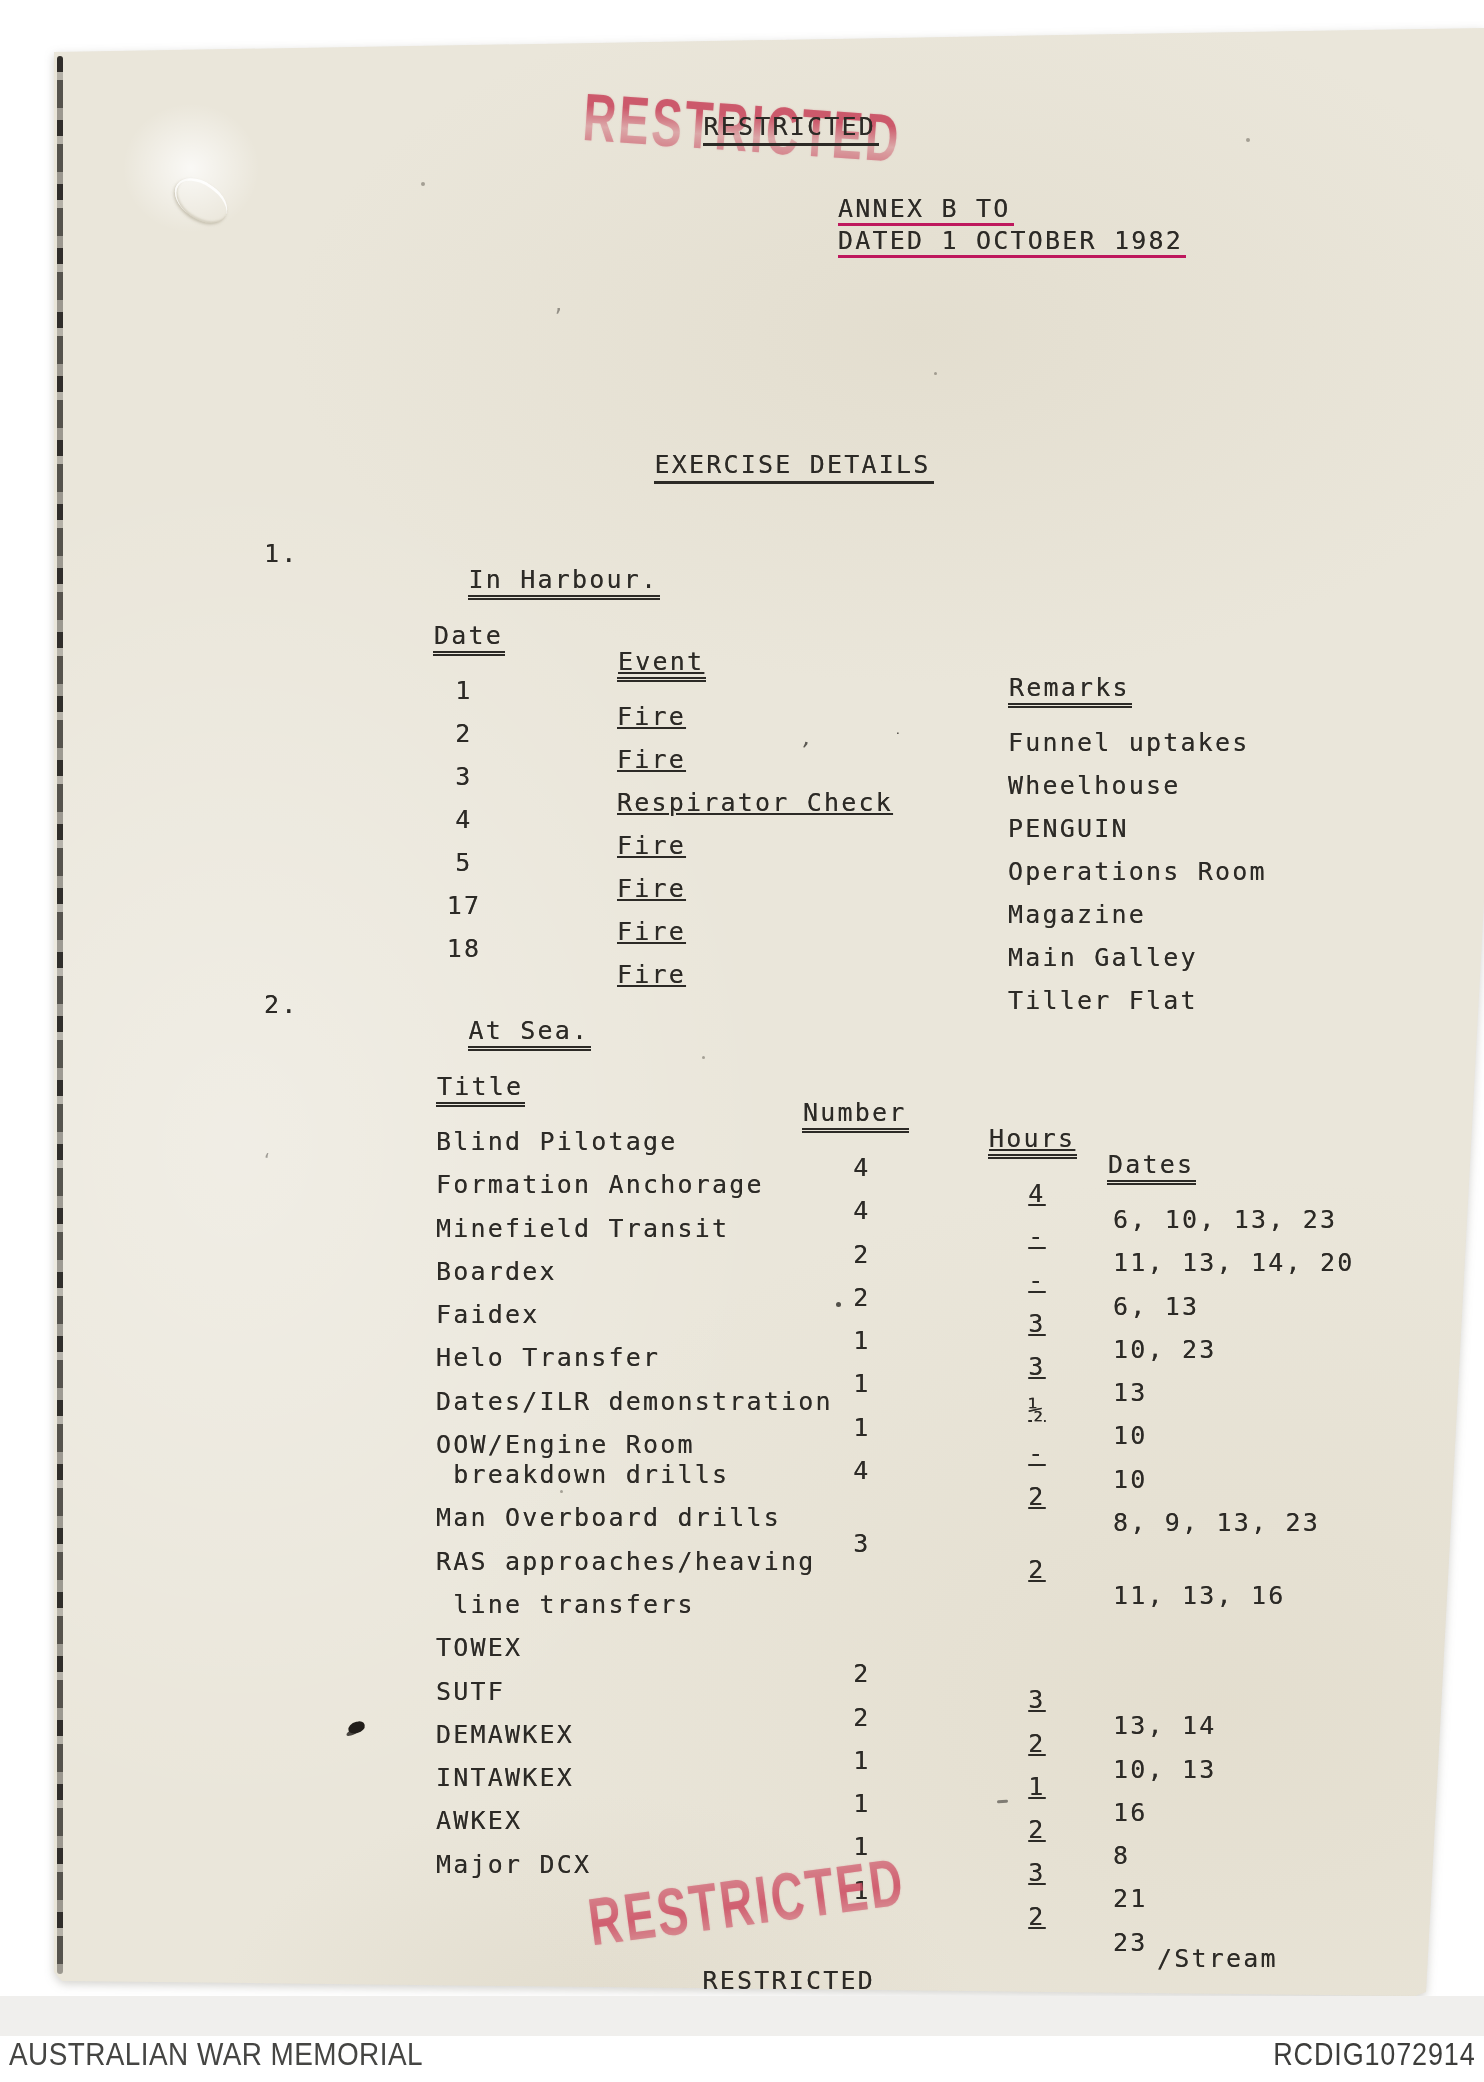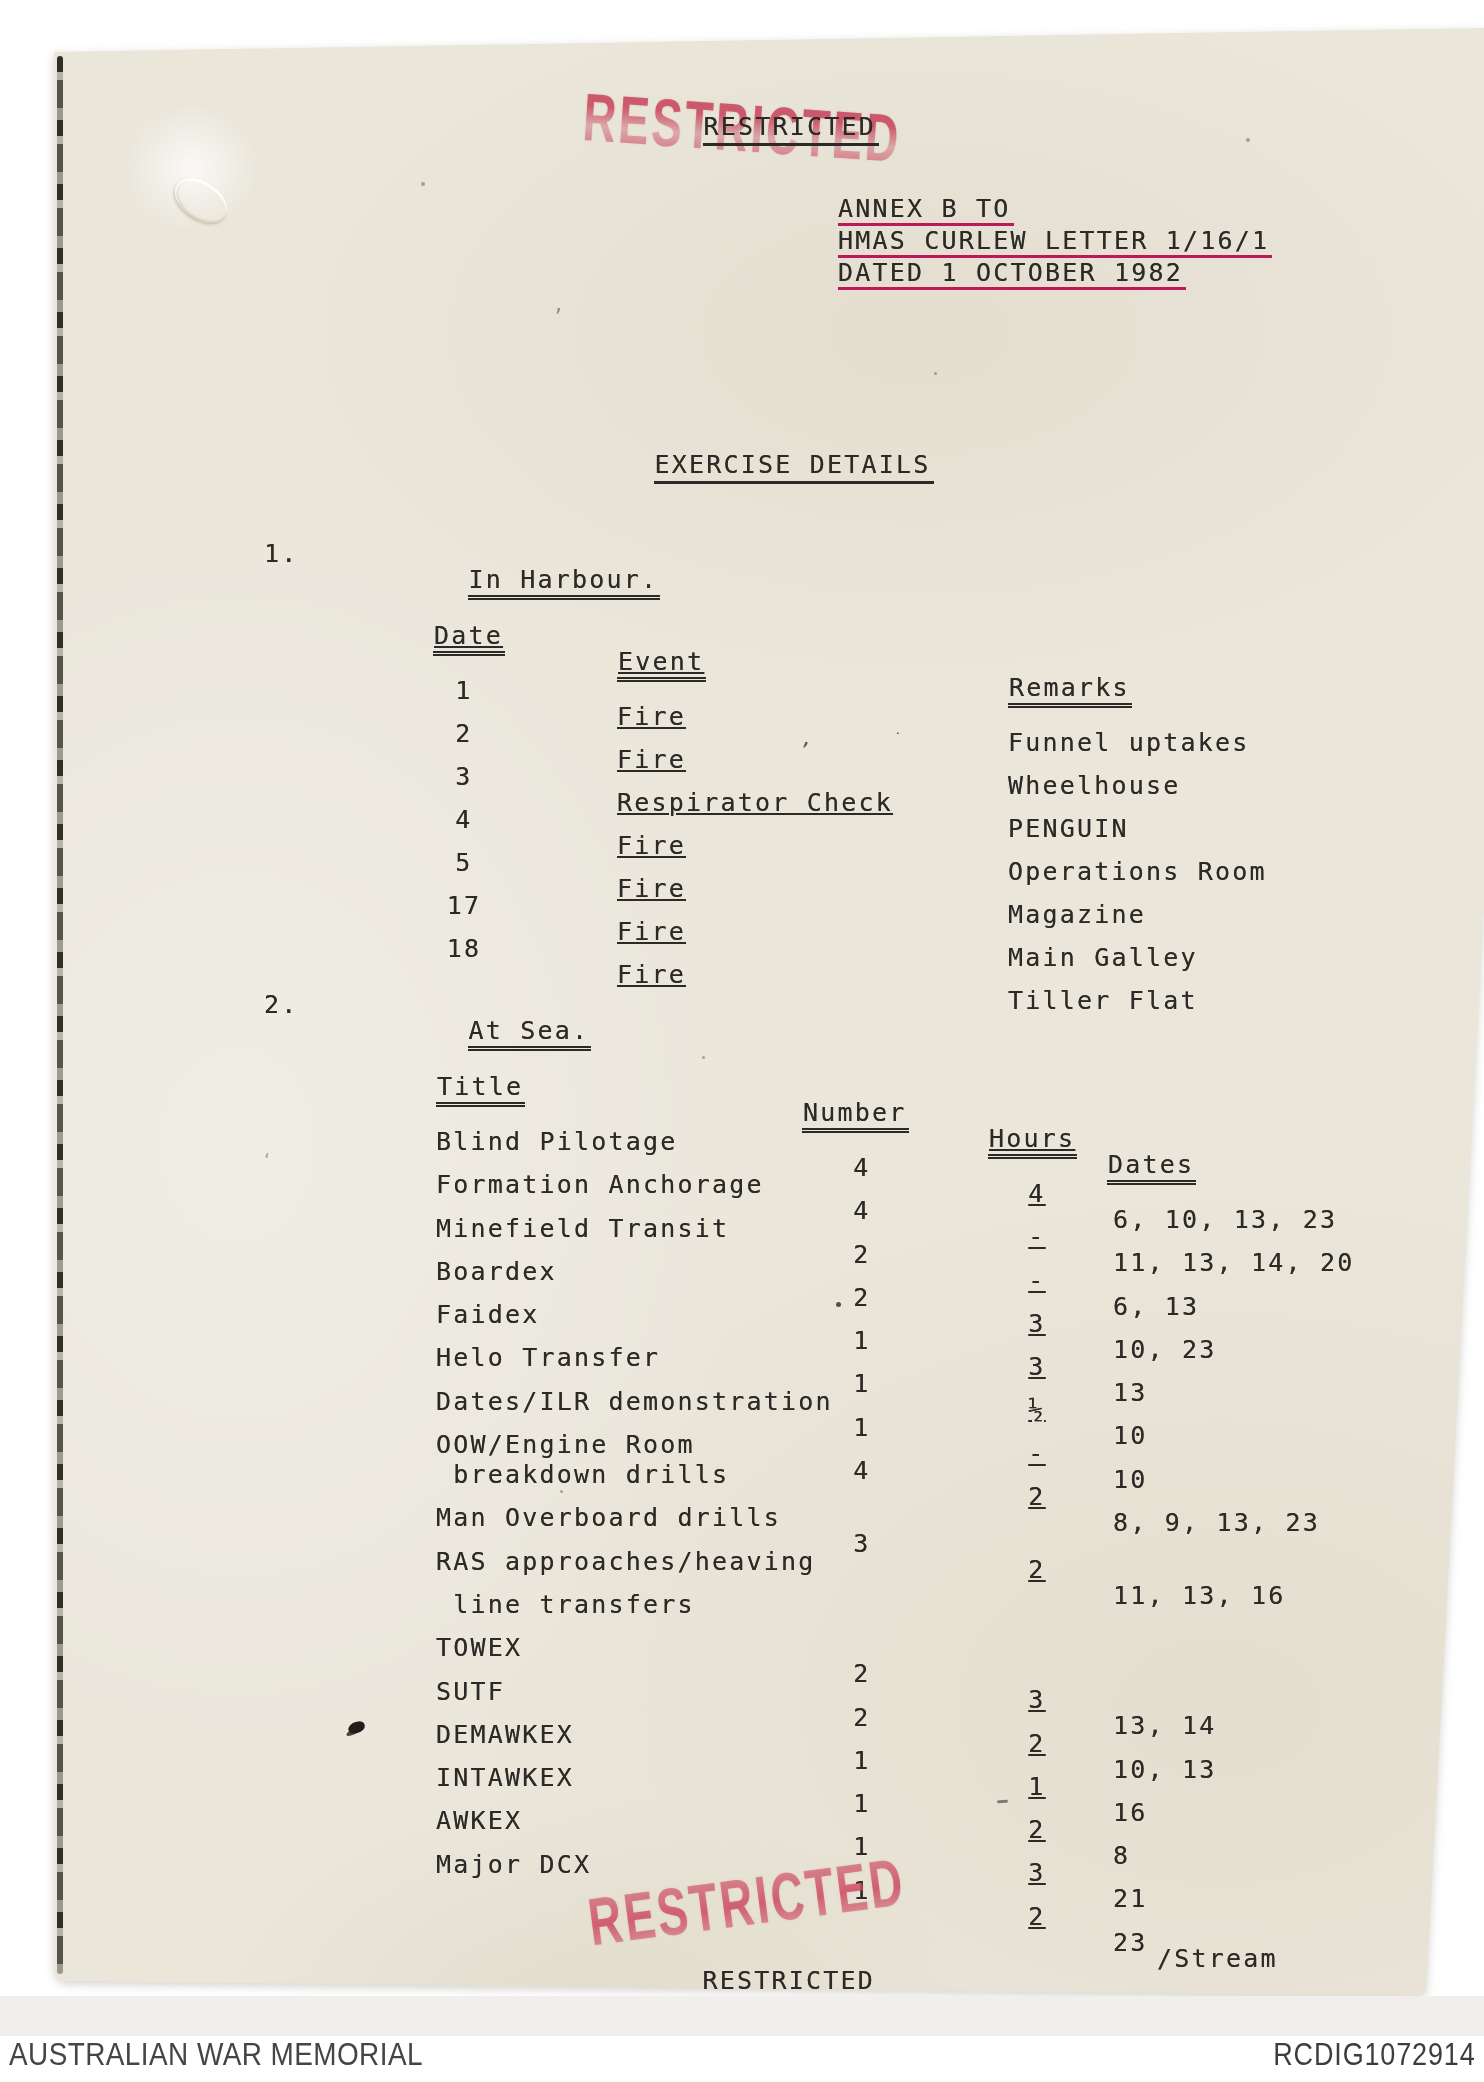--- a/index.html
+++ b/index.html
@@ -92,34 +92,33 @@
 <div class="crease"></div>
 <div class="dent"></div>
 
 <div class="stamp stamp-top">RESTRICTED</div>
 <div class="tw" style="left:668px;top:88px;">
   <span class="u3">RESTRICTED</span>
 </div>
 
 <div style="position:absolute;left:838px;top:196px;">
   <div class="tw annex-line" style="position:static;">ANNEX B TO</div>
-  <div class="tw annex-line" style="position:static;">HMAS CURLEW LETTER 1/16/1</div>
   <div class="tw annex-line" style="position:static;">DATED 1 OCTOBER 1982</div>
 </div>
 
 <div class="tw" style="left:619px;top:426px;">
   <span class="u3">EXERCISE DETAILS</span>
 </div>
 
 <div class="tw" style="left:264px;top:541px;">1.</div>
 <div class="tw" style="left:433px;top:541px;">
   <span class="uu">In Harbour.</span>
 </div>
 <div class="trow tw" style="top:597px;">
-  <span class="c-date" style="text-align:left;left:433px;width:auto;text-decoration:underline;"><span class="uu">Date</span></span>
+  <span class="c-date" style="text-align:left;left:433px;width:auto;"><span class="uu">Date</span></span>
   <span class="c-event"><span class="uu">Event</span></span>
   <span class="c-remarks"><span class="uu">Remarks</span></span>
 </div>
 
 <div>
 
     <div class="trow tw" style="top: 652px;">
       <span class="c-date">1</span>
       <span class="c-event">Fire</span>
       <span class="c-remarks">Funnel uptakes</span>

